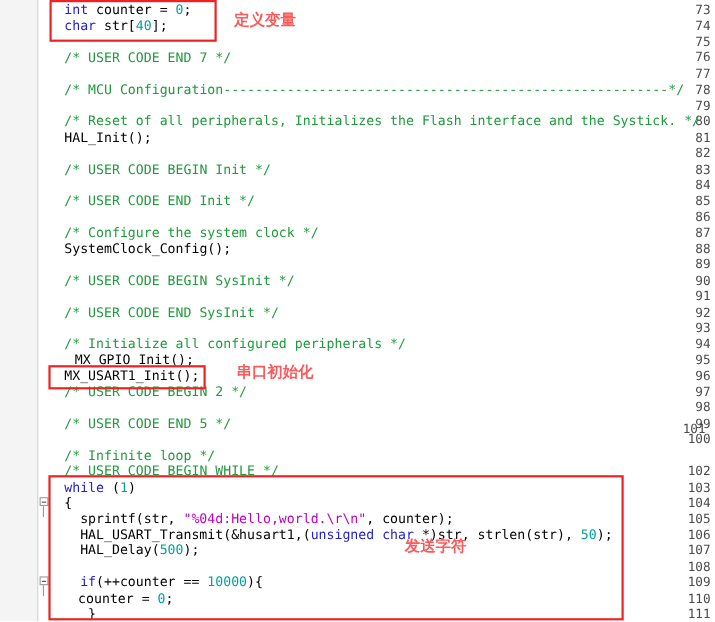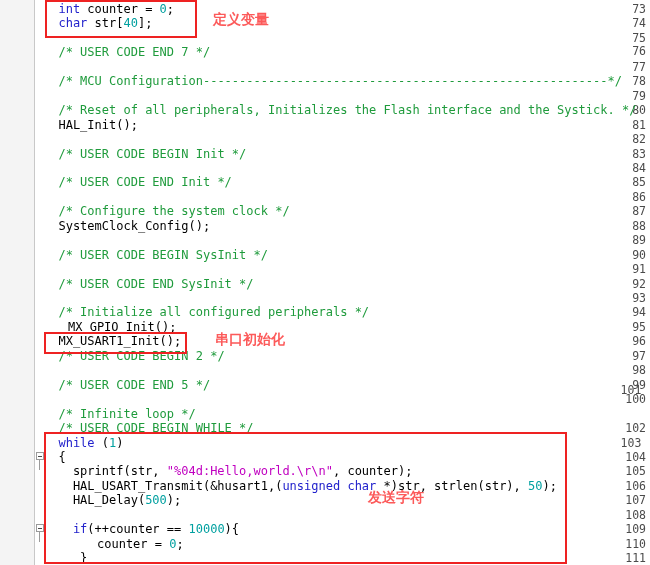--- a/index.html
+++ b/index.html
@@ -147,21 +147,21 @@
       <div class="linenum" style="top: 290px;">93</div>
       <div class="linenum" style="top: 304.45px;">94</div>
       <div class="linenum" style="top: 318.9px;">95</div>
       <div class="linenum" style="top: 333.35px;">96</div>
       <div class="linenum" style="top: 347.8px;">97</div>
       <div class="linenum" style="top: 362.25px;">98</div>
       <div class="linenum" style="top: 376.7px;">99</div>
       <div class="linenum" style="top: 391.15px;">100</div>
       <div class="linenum" style="top: 382px; text-align: center;">101</div>
       <div class="linenum" style="top: 420.05px;">102</div>
-      <div class="linenum" style="top: 434.5px; text-align: center;">103</div>
+      <div class="linenum" style="top: 434.5px;">103</div>
       <div class="linenum" style="top: 448.95px;">104</div>
       <div class="linenum" style="top: 463.4px;">105</div>
       <div class="linenum" style="top: 477.85px;">106</div>
       <div class="linenum" style="top: 492.3px;">107</div>
       <div class="linenum" style="top: 506.75px;">108</div>
       <div class="linenum" style="top: 521.2px;">109</div>
       <div class="linenum" style="top: 535.65px;">110</div>
       <div class="linenum" style="top: 550.1px;">111</div>
     </div>
   <div id="fold-markers">
@@ -203,21 +203,21 @@
         <div class="codeline" style="top: 391.15px; left: 0px;"></div>
         <div class="codeline" style="top: 405.6px; left: 14.44px;"><span class="cmt">/* Infinite loop */</span></div>
         <div class="codeline" style="top: 420.05px; left: 14.44px;"><span class="cmt">/* USER CODE BEGIN WHILE */</span></div>
         <div class="codeline" style="top: 434.5px; left: 14.44px;"><span class="kw">while</span><span class="pln"> (</span><span class="num">1</span><span class="pln">)</span></div>
         <div class="codeline" style="top: 448.95px; left: 14.44px;"><span class="pln">{</span></div>
         <div class="codeline" style="top: 463.4px; left: 28.88px;"><span class="pln">sprintf(str, </span><span class="str">"%04d:Hello,world.\r\n"</span><span class="pln">, counter);</span></div>
         <div class="codeline" style="top: 477.85px; left: 28.88px;"><span class="pln">HAL_USART_Transmit(&amp;husart1,(</span><span class="kw">unsigned char</span><span class="pln"> *)str, strlen(str), </span><span class="num">50</span><span class="pln">);</span></div>
         <div class="codeline" style="top: 492.3px; left: 28.88px;"><span class="pln">HAL_Delay(</span><span class="num">500</span><span class="pln">);</span></div>
         <div class="codeline" style="top: 506.75px; left: 0px;"></div>
         <div class="codeline" style="top: 521.2px; left: 28.88px;"><span class="kw">if</span><span class="pln">(++counter == </span><span class="num">10000</span><span class="pln">){</span></div>
-        <div class="codeline" style="top: 535.65px; left: 53px; text-align: center;"><span class="pln">counter = </span><span class="num">0</span><span class="pln">;</span></div>
+        <div class="codeline" style="top: 535.65px; left: 27px; text-align: center;"><span class="pln">counter = </span><span class="num">0</span><span class="pln">;</span></div>
         <div class="codeline" style="top: 550.1px; left: 36.1px;"><span class="pln">}</span></div>
       </div>
   </div>
 
   <div id="boxes">
       <div class="redbox" style="left: 45px; top: 0px; width: 152px; height: 38px; border-color: rgb(238, 34, 34);"></div>
       <div class="redbox" style="left: 44px; top: 332px; width: 143px; height: 22px; border-color: rgb(238, 34, 34);"></div>
       <div class="redbox" style="left: 44px; top: 432px; width: 523px; height: 132px; border-color: rgb(238, 34, 34);"></div>
     </div>
 

